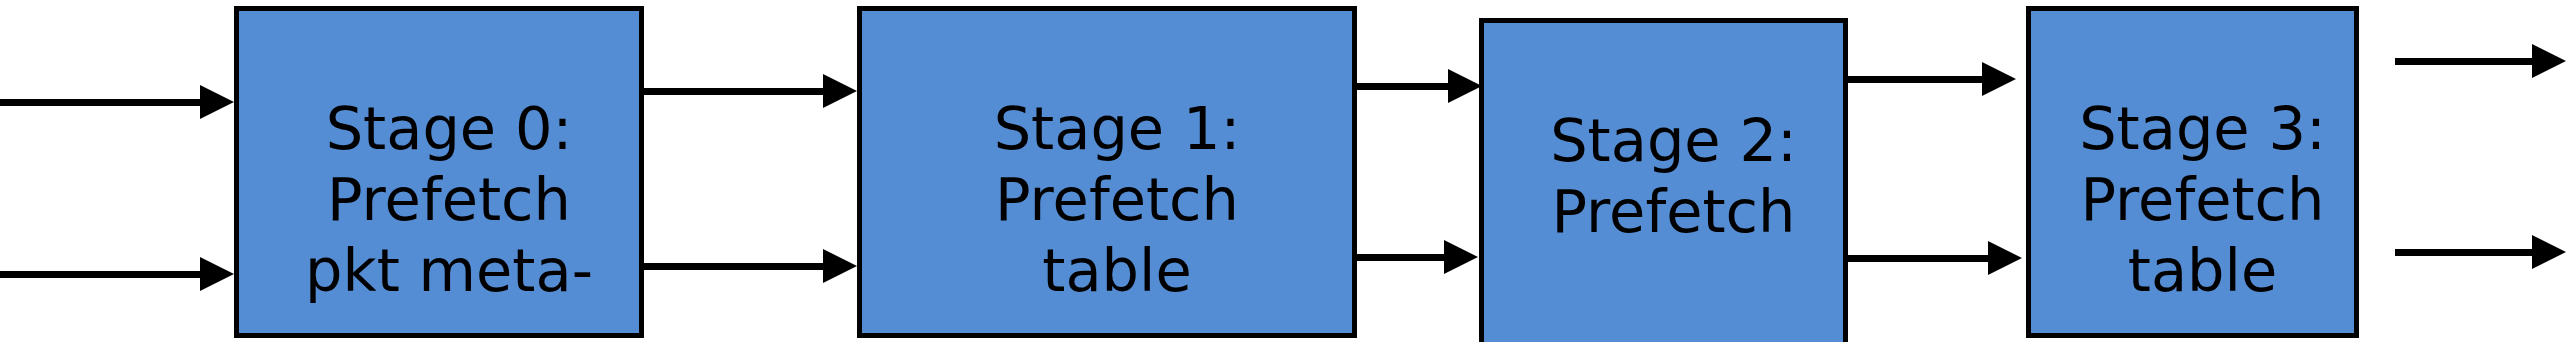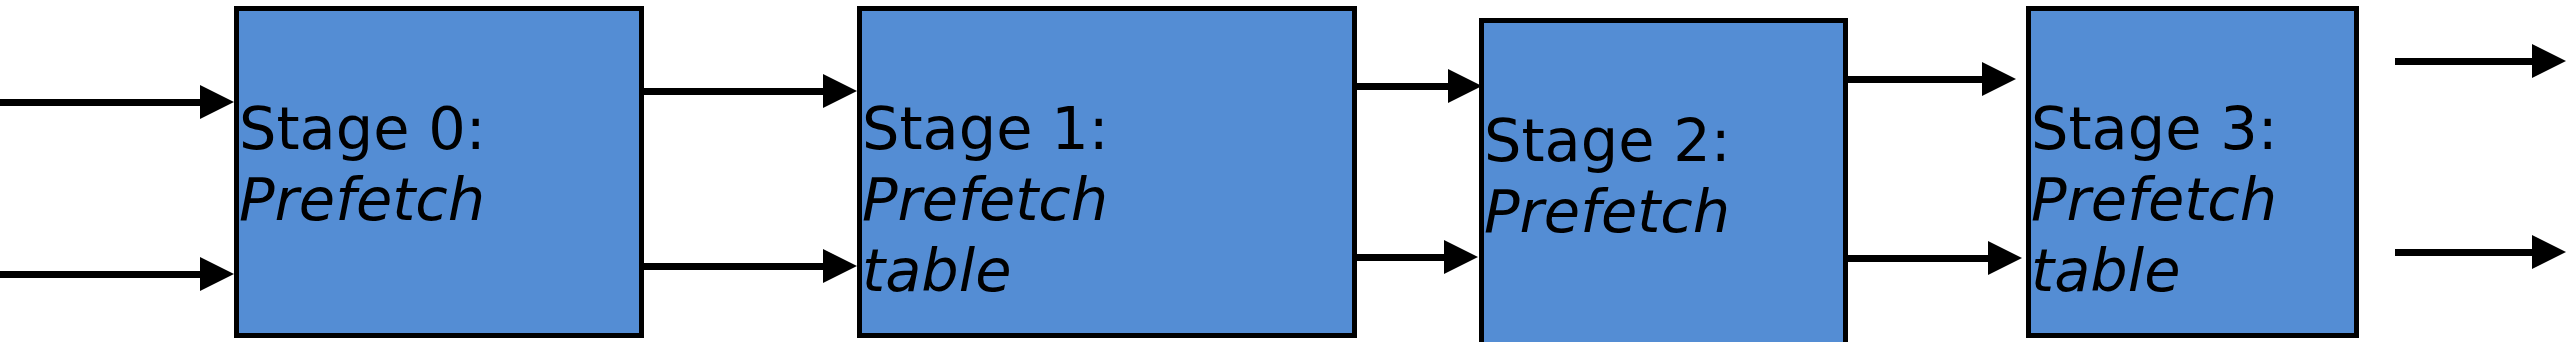--- a/index.html
+++ b/index.html
@@ -15,32 +15,32 @@
     overflow: hidden;
     background: var(--background, #ffffff);
   }
   .stage-box {
     position: absolute;
     top: 5.6px;
     height: 332px;
     box-sizing: border-box;
     background: var(--box_fill, #548dd4);
     border: 5px solid var(--box_border, #000000);
-    text-align: left;
+    text-align: center;
     padding-top: 82px;
     font-size: 59px;
     line-height: 71px;
     color: var(--text_color, #000000);
+    padding-left: 20px;
   }
   .stage-title {
     font-style: normal;
     white-space: nowrap;
   }
   .stage-line {
-    font-style: italic;
     white-space: nowrap;
   }
   .arrow {
     position: absolute;
     height: 35px;
   }
   .arrow .shaft {
     position: absolute;
     left: 0;
     right: 28px;
@@ -105,20 +105,21 @@
     <div class="head"></div>
   </div>
   <div class="arrow" style="left:2395px; top:235px; width:171px;">
     <div class="shaft"></div>
     <div class="head"></div>
   </div>
 
   <div class="stage-box" style="left:234px; width:410px;">
     <div class="stage-title">Stage 0:</div>
     <div class="stage-line">Prefetch</div>
+    <div class="stage-line">pkt meta-</div>
   </div>
 
   <div class="stage-box" style="left:857px; width:500px;">
     <div class="stage-title">Stage 1:</div>
     <div class="stage-line">Prefetch</div>
     <div class="stage-line">table</div>
   </div>
 
   <div class="stage-box" style="left:1479px; width:369px;margin-top:12px;">
     <div class="stage-title">Stage 2:</div>

